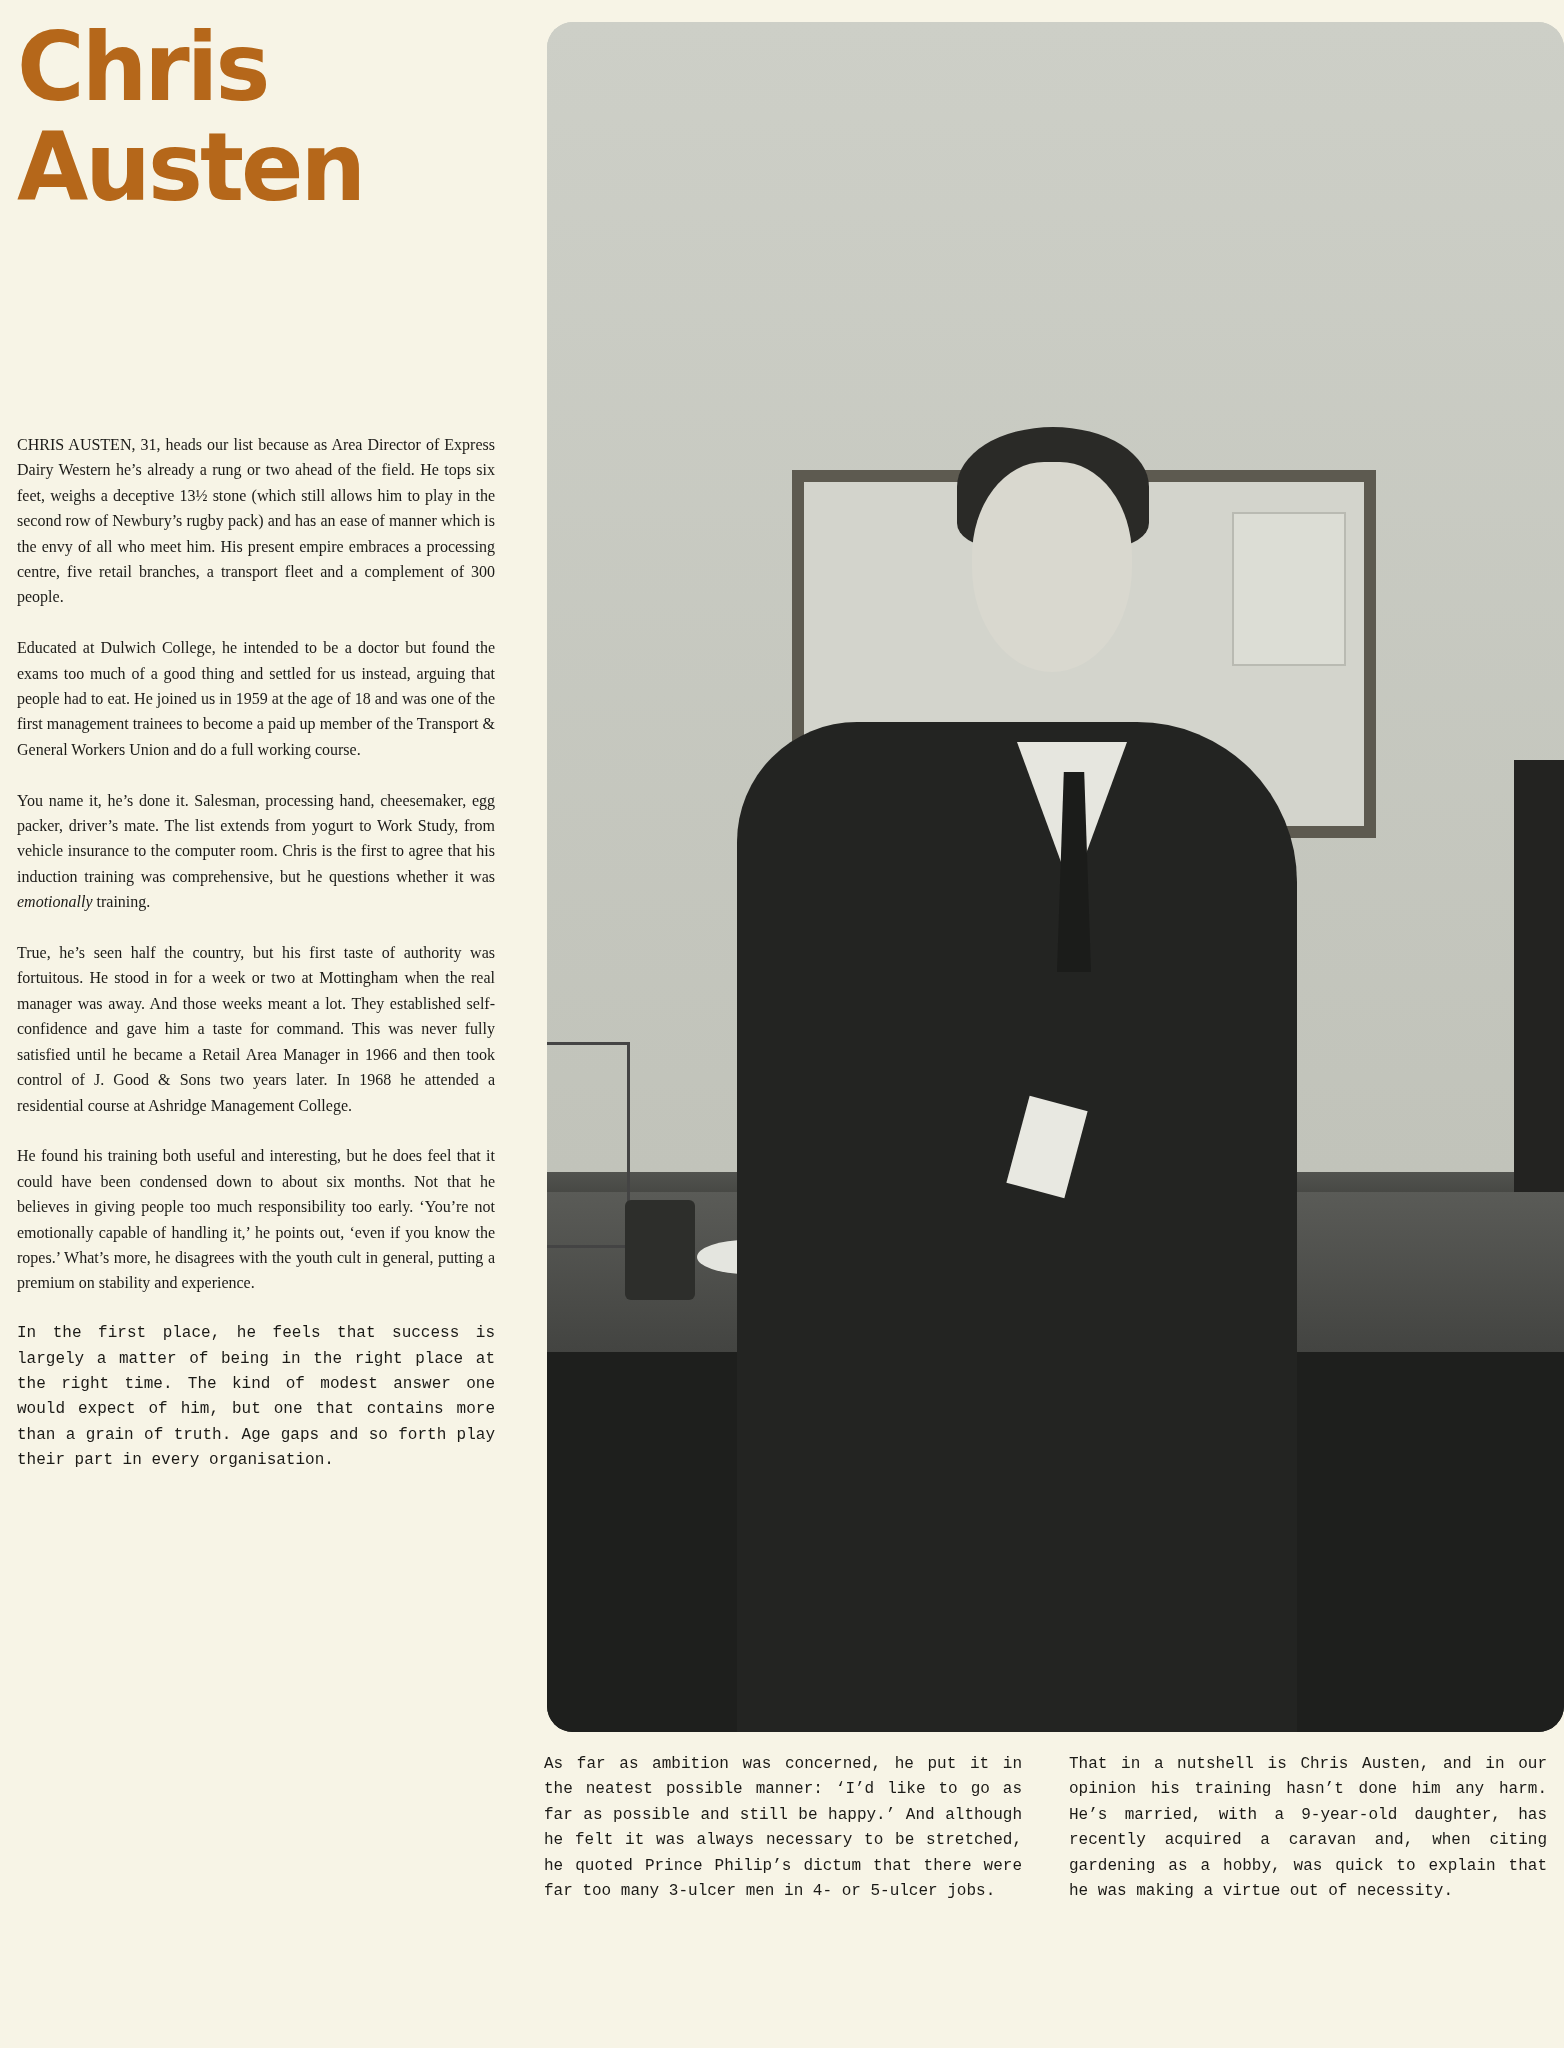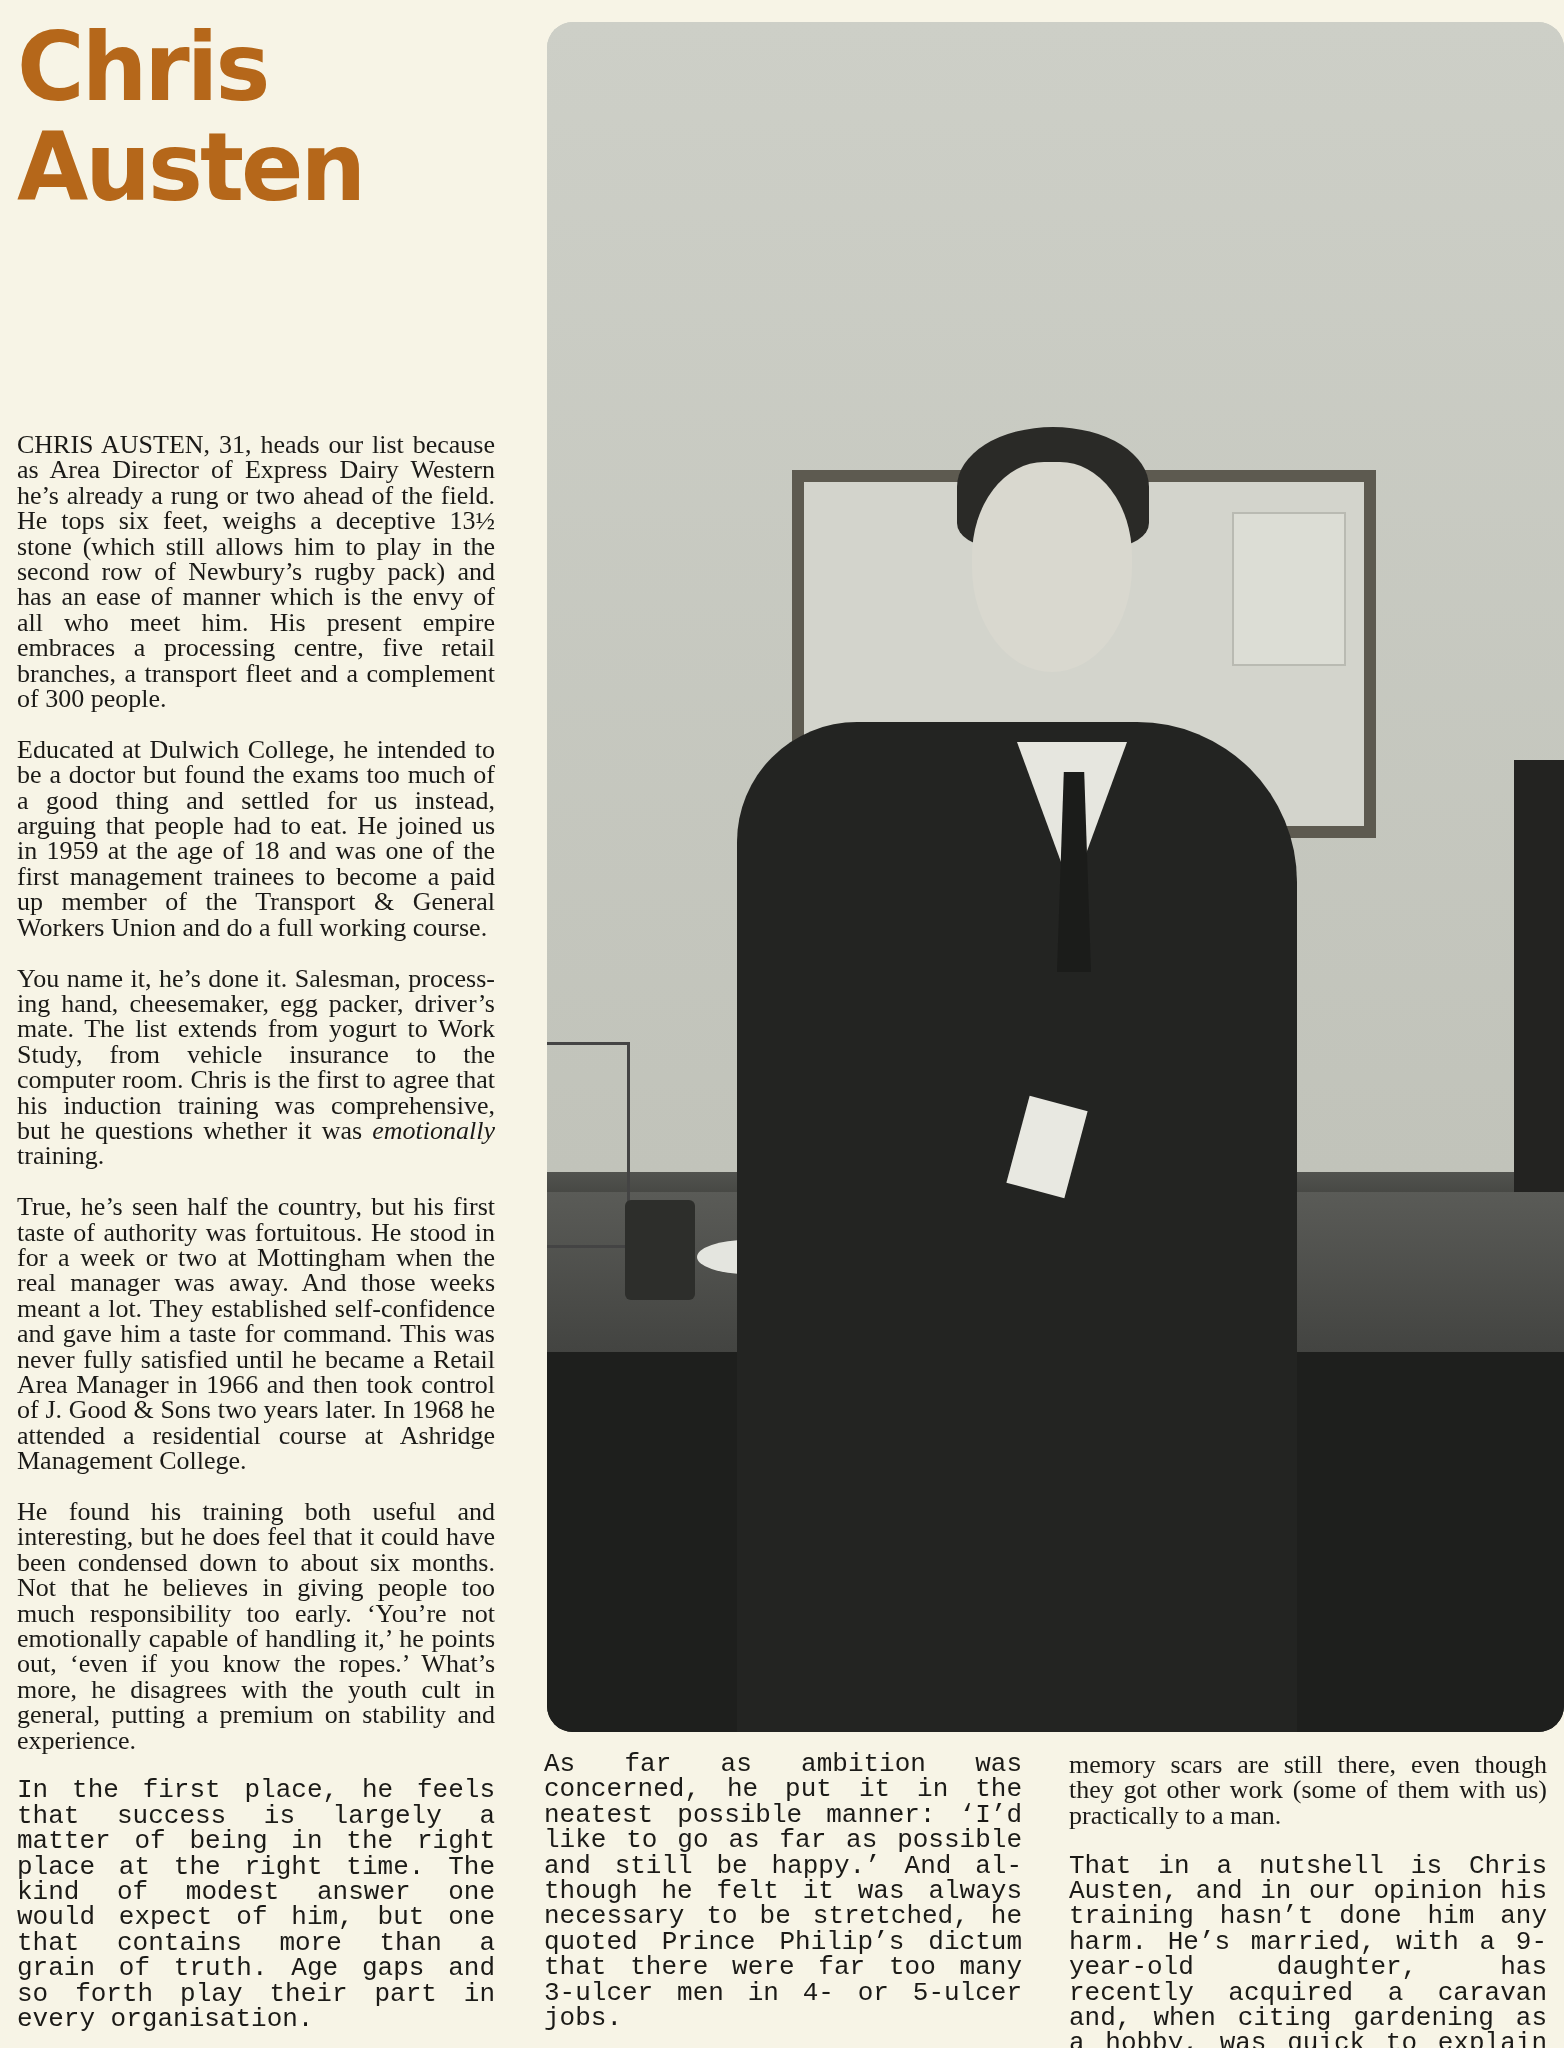--- a/index.html
+++ b/index.html
@@ -12,21 +12,21 @@
   .title {
     position: absolute; left: 17px; top: 18px;
     font-family: "DejaVu Sans", "Liberation Sans", sans-serif;
     font-weight: bold; color: #b5671a;
     font-size: 94px; line-height: 100px; letter-spacing: -3px;
     transform: scaleX(0.98); transform-origin: left top;
   }
   .title span { display: block; }
   .col {
     position: absolute; width: 478px;
-    font-size: 26px; line-height: 25.4px;
+    font-size: 16px; line-height: 25.4px;
     text-align: justify; hyphens: manual;
   }
   .col p { margin: 0 0 25.4px 0; }
   .col p:last-child { margin-bottom: 0; font-family: Liberation Mono, monospace; }
   #col-left { left: 17px; top: 432px; }
   #col-mid { left: 544px; top: 1752px; }
   #col-right { left: 1069px; top: 1752px; }
   .photo {
     position: absolute; left: 547px; top: 22px; width: 1017px; height: 1710px;
     border-radius: 26px; overflow: hidden;
@@ -82,15 +82,14 @@
   <p>True, he’s seen half the country, but his first taste of authority was fortuitous. He stood in for a week or two at Mottingham when the real manager was away. And those weeks meant a lot. They established self-confidence and gave him a taste for command. This was never fully satisfied until he became a Retail Area Manager in 1966 and then took control of J. Good &amp; Sons two years later. In 1968 he attended a residential course at Ashridge Management College.</p>
   <p>He found his training both useful and interest­ing, but he does feel that it could have been condensed down to about six months. Not that he believes in giving people too much respon­sibility too early. ‘You’re not emotionally capable of handling it,’ he points out, ‘even if you know the ropes.’ What’s more, he disagrees with the youth cult in general, putting a premium on stability and experience.</p>
   <p>In the first place, he feels that success is largely a matter of being in the right place at the right time. The kind of modest answer one would expect of him, but one that contains more than a grain of truth. Age gaps and so forth play their part in every organisation.</p>
 </div>
 
 <div class="col" id="col-mid">
   <p>As far as ambition was concerned, he put it in the neatest possible manner: ‘I’d like to go as far as possible and still be happy.’ And al­though he felt it was always necessary to be stretched, he quoted Prince Philip’s dictum that there were far too many 3-ulcer men in 4- or 5-ulcer jobs.</p>
 </div>
 
 <div class="col" id="col-right">
-  <p>memory scars are still there, even though they got other work (some of them with us) practically to a man.</p>
   <p>That in a nutshell is Chris Austen, and in our opinion his training hasn’t done him any harm. He’s married, with a 9-year-old daughter, has recently acquired a caravan and, when citing gardening as a hobby, was quick to explain that he was making a virtue out of necessity.</p>
 </div>
 
 </body></html>

